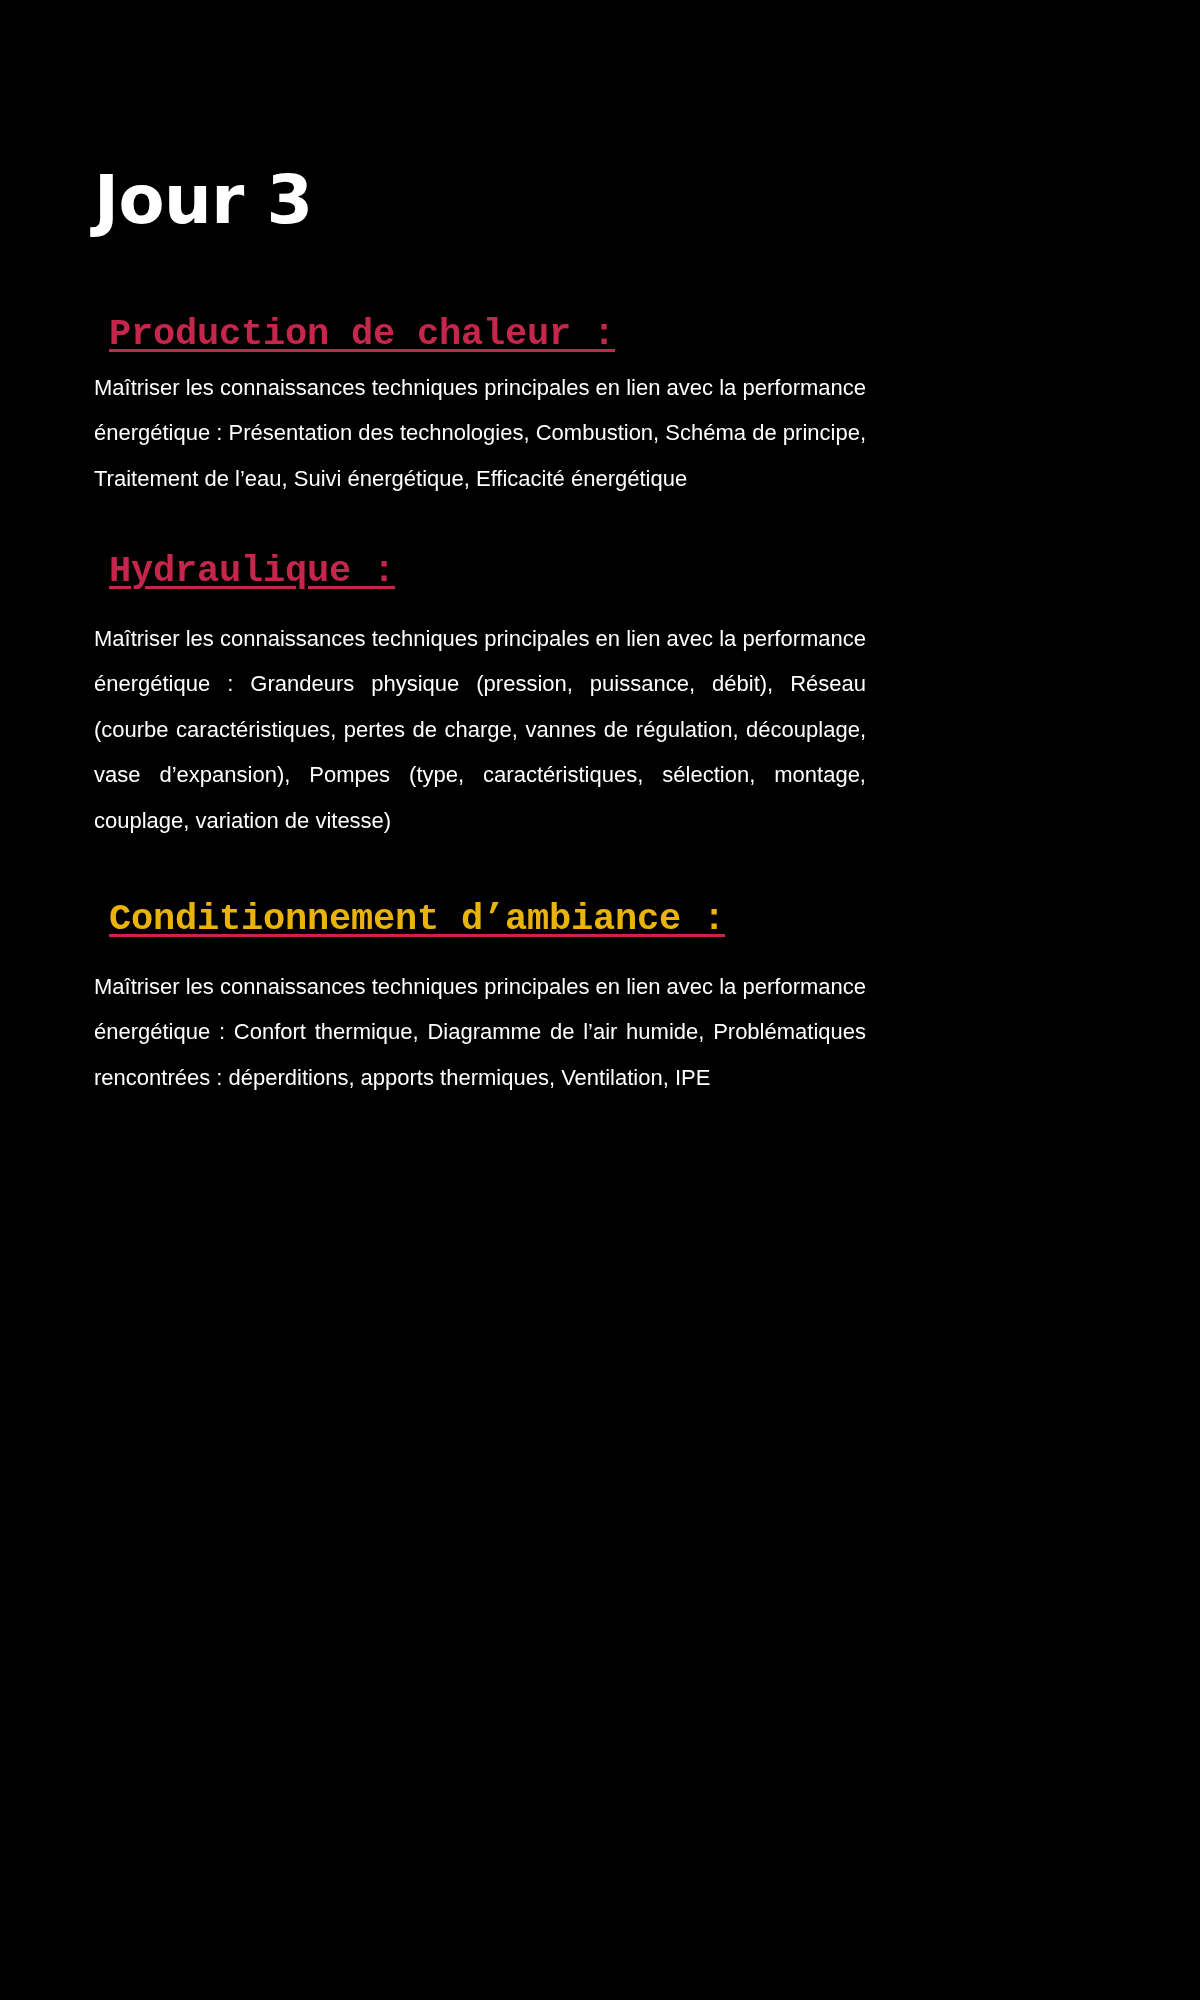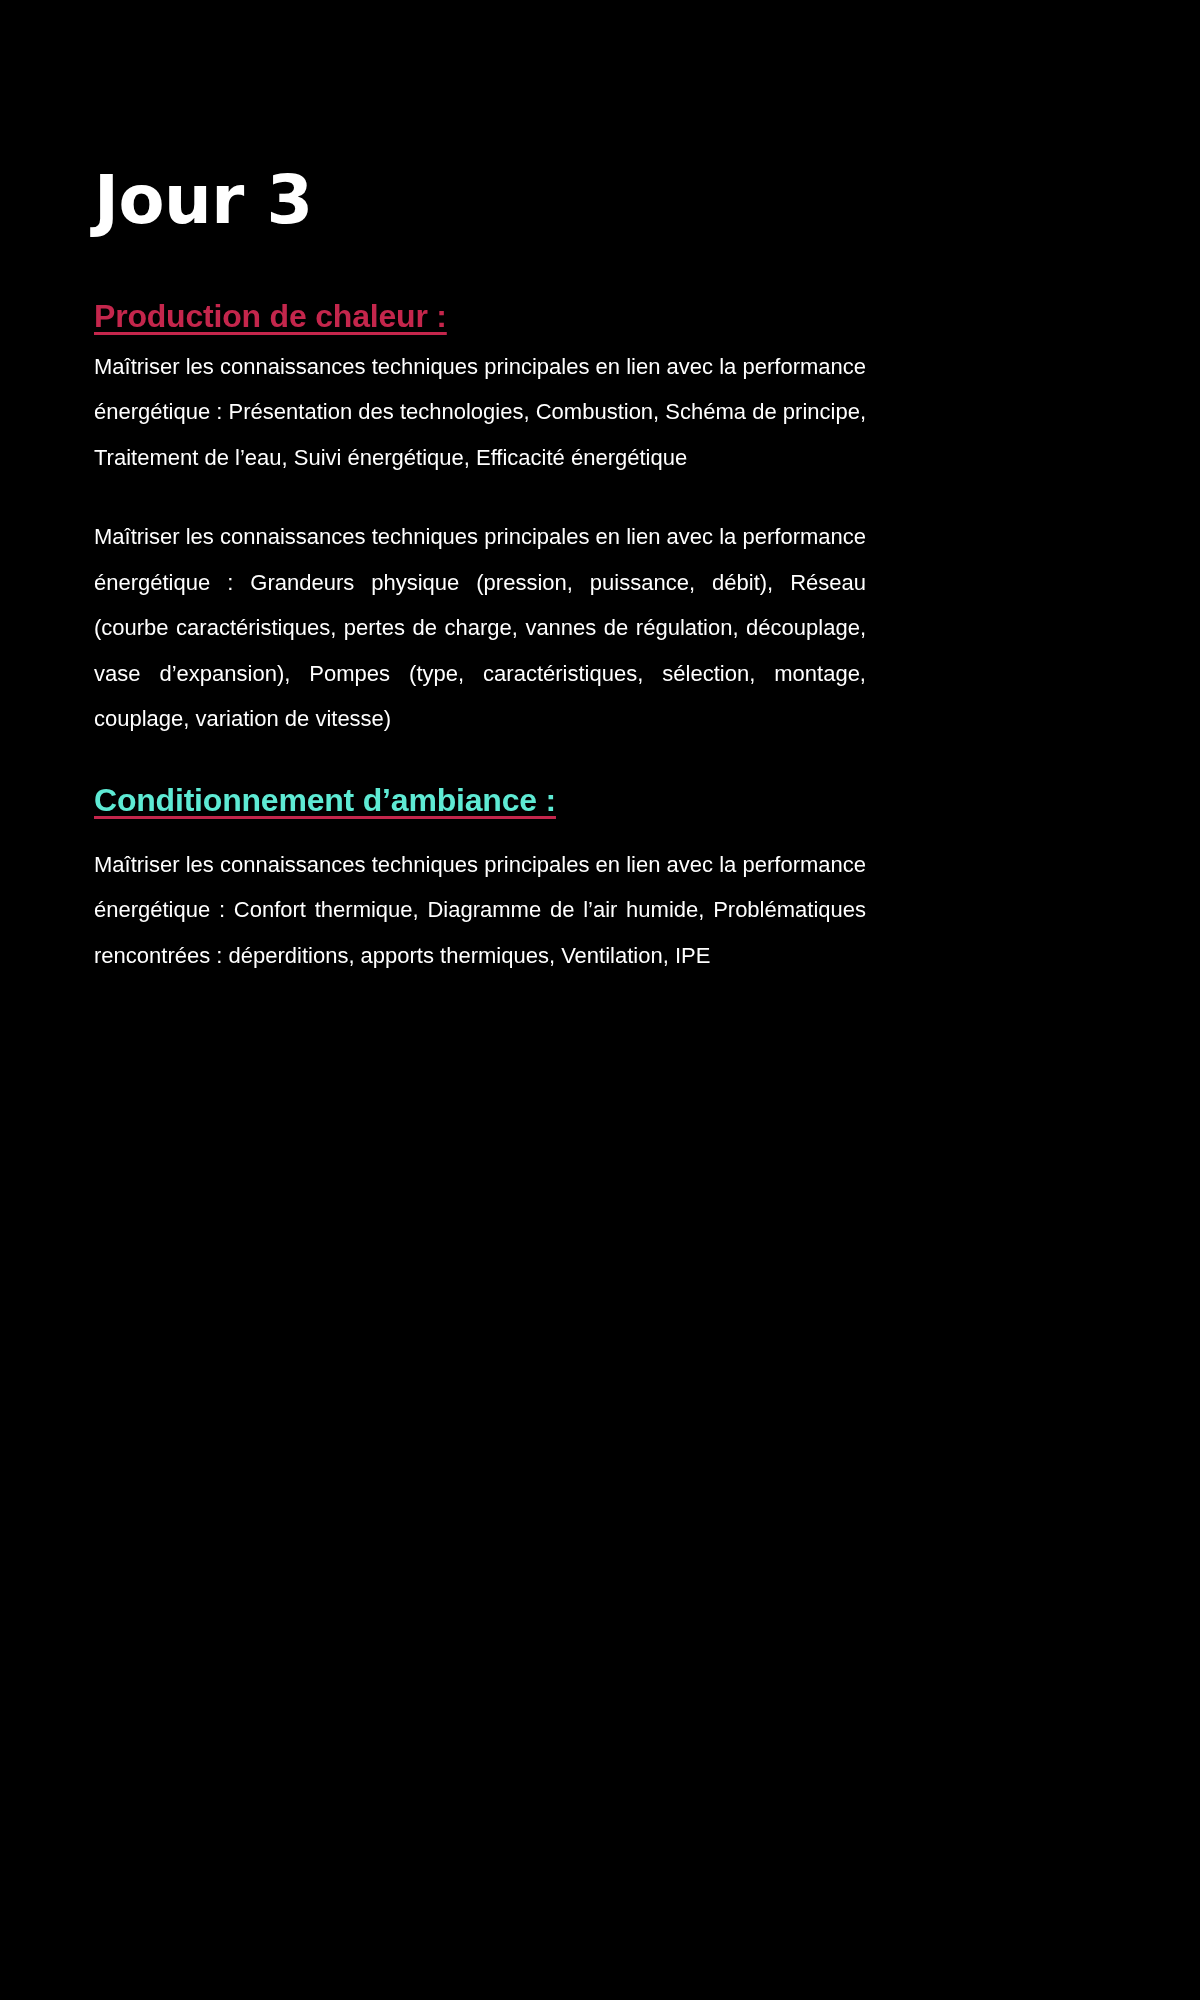--- a/index.html
+++ b/index.html
@@ -52,25 +52,25 @@
   .sections {
     position: absolute;
     left: 0;
     top: 298px;
     width: 772px;
   }
 
   .section { margin: 0; padding: 0; }
 
   .section-heading {
-    margin: 0;
+    margin: 15px;
     padding: 0;
-    font-family: Liberation Sans, sans-serif;
+    font-family: Liberation Mono, monospace;
     font-weight: 700;
-    font-size: 32px;
+    font-size: 37px;
     line-height: 1.18;
     letter-spacing: -0.2px;
     color: #c4264c;
     text-decoration: underline;
     text-decoration-thickness: 3px;
     text-underline-offset: 5px;
     display: inline-block;
     white-space: nowrap;
   }
 
@@ -107,23 +107,24 @@
     <h1 class="deck-title" style="color: rgb(255, 255, 255);">Jour 3</h1>
 
     <div class="sections">
 
       <section class="section sec-production">
         <h2 class="section-heading" style="color: rgb(196, 38, 76); text-decoration-color: rgb(196, 38, 76);">Production de chaleur :</h2>
         <p class="section-body" style="color: rgb(255, 255, 255);">Maîtriser les connaissances techniques principales en lien avec la performance énergétique : Présentation des technologies, Combustion, Schéma de principe, Traitement de l’eau, Suivi énergétique, Efficacité énergétique</p>
       </section>
 
       <section class="section sec-hydraulique">
+        <h2 class="section-heading" style="color: rgb(196, 38, 76); text-decoration-color: rgb(196, 38, 76);">Hydraulique :</h2>
         <p class="section-body" style="color: rgb(255, 255, 255);">Maîtriser les connaissances techniques principales en lien avec la performance énergétique : Grandeurs physique (pression, puissance, débit), Réseau (courbe caractéristiques, pertes de charge, vannes de régulation, découplage, vase d’expansion), Pompes (type, caractéristiques, sélection, montage, couplage, variation de vitesse)</p>
       </section>
 
       <section class="section sec-conditionnement">
-        <h2 class="section-heading" style="color: #5eead4; text-decoration-color: rgb(196, 38, 76);">Conditionnement d’ambiance :</h2>
+        <h2 class="section-heading" style="color: #eab308; text-decoration-color: rgb(196, 38, 76);">Conditionnement d’ambiance :</h2>
         <p class="section-body" style="color: rgb(255, 255, 255);">Maîtriser les connaissances techniques principales en lien avec la performance énergétique : Confort thermique, Diagramme de l’air humide, Problématiques rencontrées : déperditions, apports thermiques, Ventilation, IPE</p>
       </section>
 
     </div>
   </div>
 </div>
 
 </body></html>

